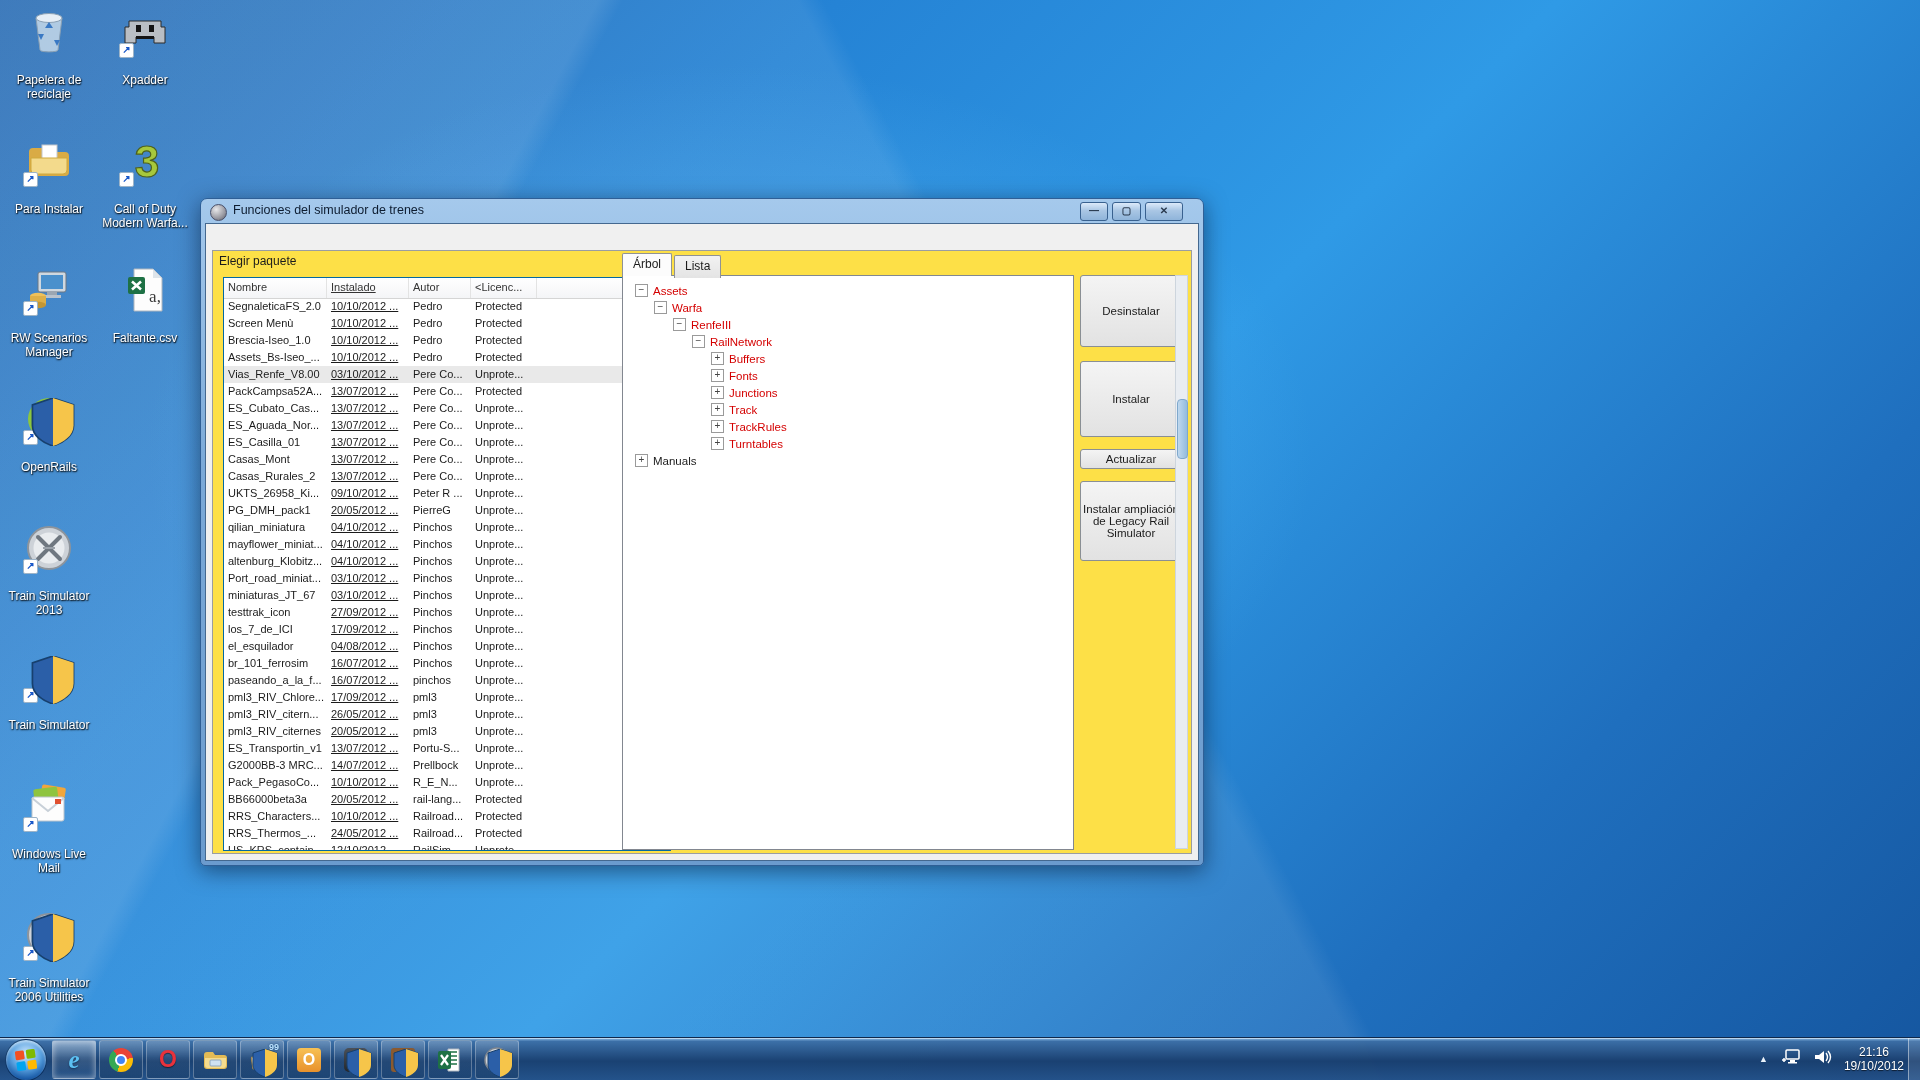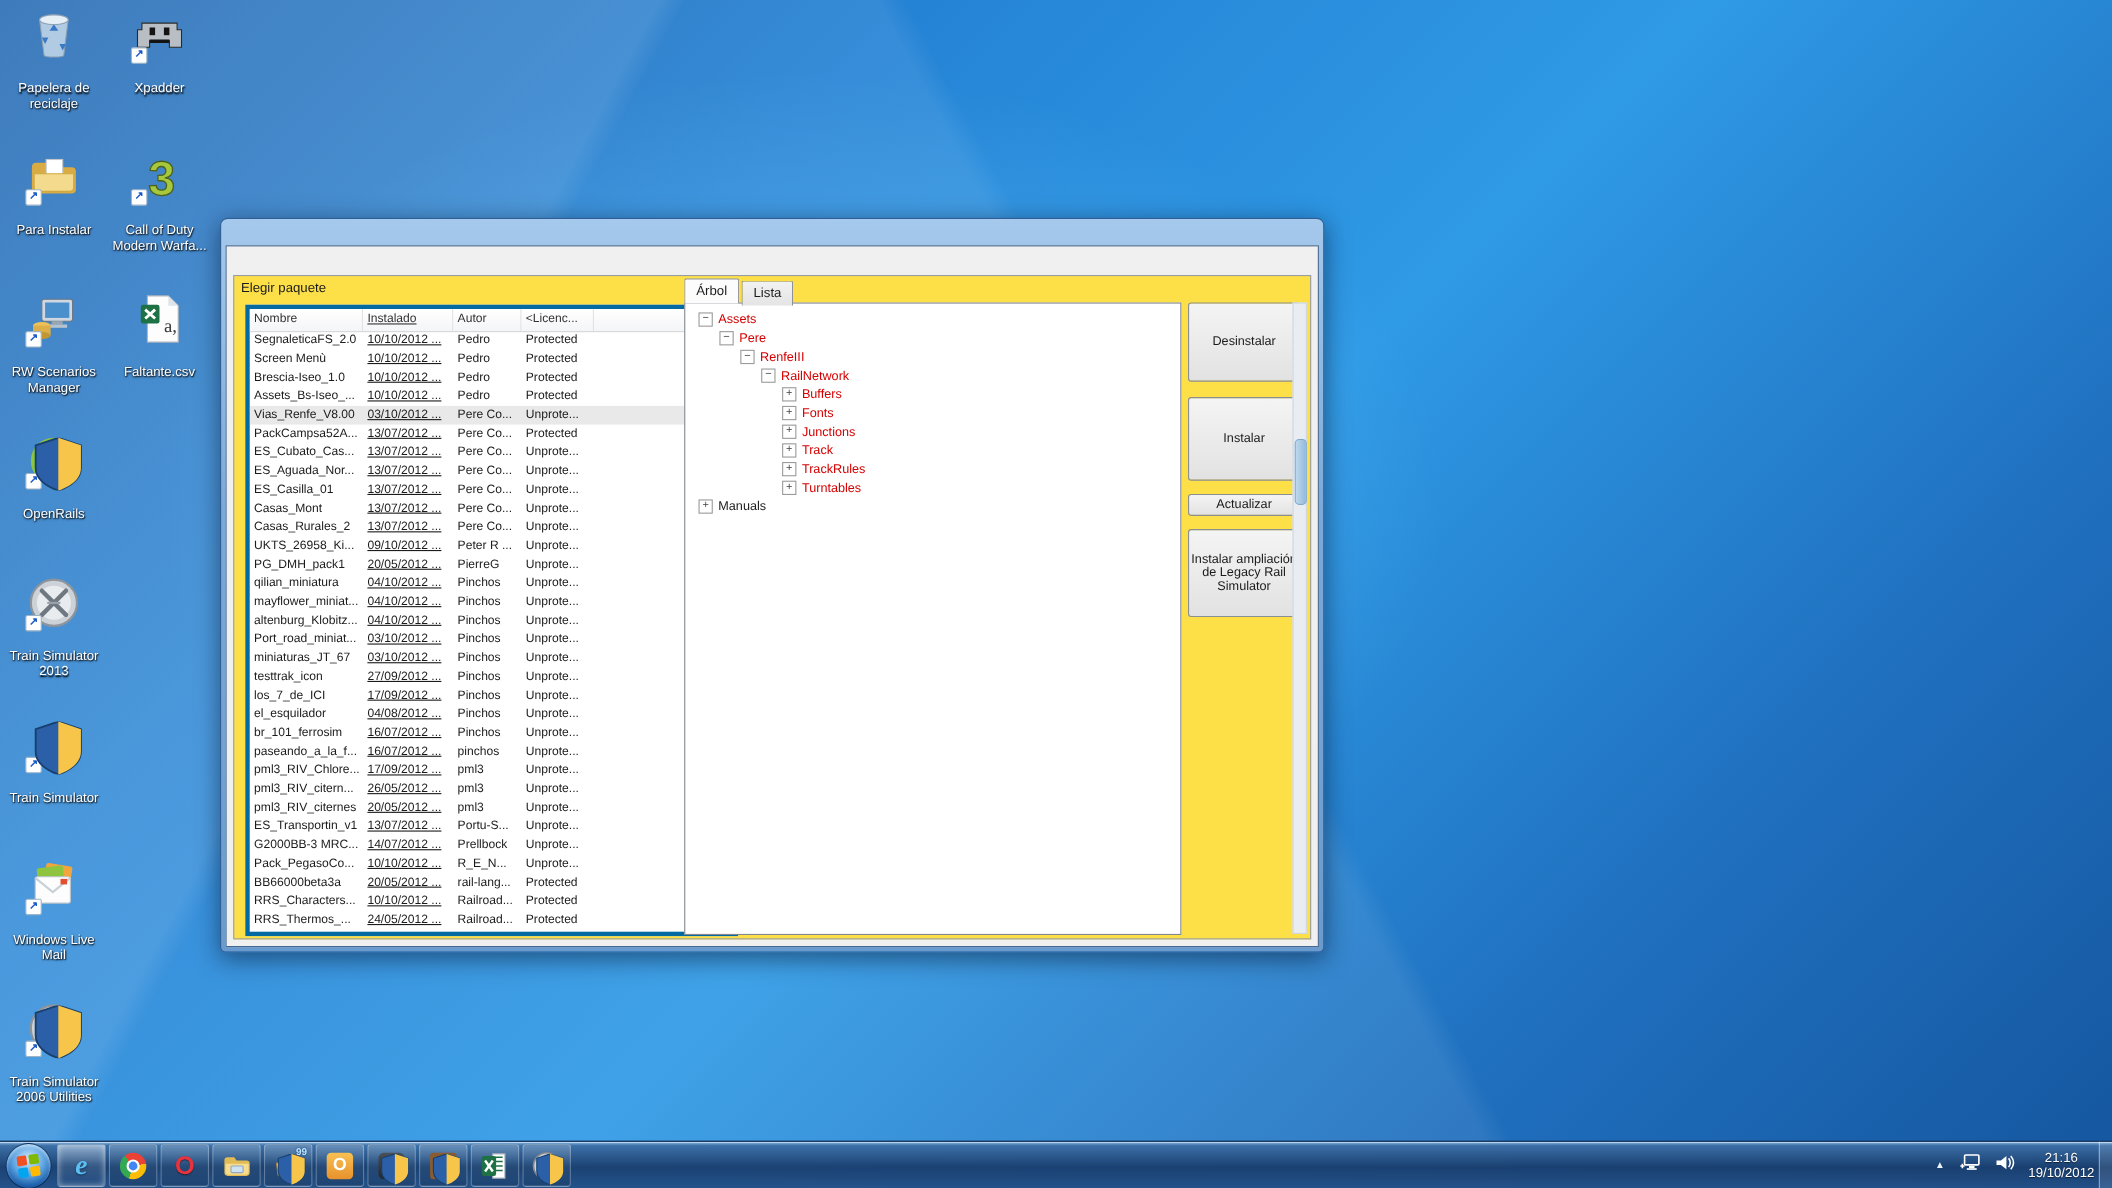--- a/index.html
+++ b/index.html
@@ -43,21 +43,21 @@
   .tabstrip{position:absolute;left:6px;top:4px;display:flex;z-index:3;}
   .tab{border:1px solid #8f9295;border-bottom:none;border-radius:2px 2px 0 0;
     background:linear-gradient(#f2f2f2,#e4e4e4);font-size:12px;color:#1b1b1b;
     padding:3px 8px 2px;margin-right:2px;position:relative;top:2px;}
   .tab.active{background:#fcfcfc;top:0;padding-bottom:5px;z-index:4;}
   .tabpage{position:absolute;left:6px;right:6px;top:26px;bottom:6px;border:1px solid #9a9da1;
     background:#fde047;}
   .group-label{position:absolute;left:6px;top:3px;font-size:12px;color:#1b1b1b;}
   
   .listview{position:absolute;left:10px;top:26px;width:448px;height:574px;background:#fff;
-    border:4px solid #0369a1;box-sizing:border-box;overflow:hidden;}
+    border:1px solid #0369a1;box-sizing:border-box;overflow:hidden;}
   .lv-head{position:absolute;left:0;top:0;right:16px;height:20px;display:flex;
     background:linear-gradient(#ffffff,#f4f5f7);border-bottom:1px solid #d5d5d5;}
   .lv-hcell{font-size:11px;color:#333;padding:3px 0 0 4px;border-right:1px solid #e3e3e3;
     box-sizing:border-box;white-space:nowrap;overflow:hidden;}
   .lv-rows{position:absolute;left:0;top:20px;right:16px;bottom:0;overflow:hidden;}
   .lv-row{display:flex;height:17px;line-height:17px;font-size:11px;color:#1b1b1b;}
   .lv-row.sel{background:#e9e9e9;}
   .lv-cell{padding-left:4px;box-sizing:border-box;white-space:nowrap;overflow:hidden;}
   .c0{width:103px;} .c1{width:82px;text-decoration:underline;} .c2{width:62px;} .c3{width:66px;}
   .lv-scroll{position:absolute;right:0;top:0;bottom:0;width:16px;background:#f0f0f0;
@@ -290,20 +290,29 @@
             <path d="M11 15.5 l9 8 m0 -8 l-9 8" stroke="#fff" stroke-width="2.6"></path>
             <text x="34" y="36" font-size="17" font-family="Liberation Serif,serif" fill="#3a3a3a" text-anchor="middle">a,</text>
           </svg>
         </div>
         <div class="icon-label">Faltante.csv</div>
       </div>
     </div>
 
 
   <div class="window">
+    <div class="titlebar">
+      <div class="title-icon"></div>
+      <div class="title-text">Funciones del simulador de trenes</div>
+      <div class="win-controls">
+        <div class="win-btn min">—</div>
+        <div class="win-btn max">▢</div>
+        <div class="win-btn close">✕</div>
+      </div>
+    </div>
     <div class="win-client">
       <div class="tabpage">
         <div class="group-label">Elegir paquete</div>
 
         <div class="listview">
           <div class="lv-head" id="lv-head">
               <div class="lv-hcell c0">Nombre</div>
               <div class="lv-hcell c1">Instalado</div>
               <div class="lv-hcell c2">Autor</div>
               <div class="lv-hcell c3">&lt;Licenc...</div>
@@ -519,21 +528,21 @@
           <div class="ttab active">Árbol</div>
           <div class="ttab">Lista</div>
         </div>
         <div class="treeview" id="treeview">
             <div class="tree-row" style="padding-left: 4px;">
               <div class="expander">−</div>
               <div class="tree-label red">Assets</div>
             </div>
             <div class="tree-row" style="padding-left: 23px;">
               <div class="expander">−</div>
-              <div class="tree-label red">Pere</div>
+              <div class="tree-label red">Warfa</div>
             </div>
             <div class="tree-row" style="padding-left: 42px;">
               <div class="expander">−</div>
               <div class="tree-label red">RenfeIII</div>
             </div>
             <div class="tree-row" style="padding-left: 61px;">
               <div class="expander">−</div>
               <div class="tree-label red">RailNetwork</div>
             </div>
             <div class="tree-row" style="padding-left: 80px;">

